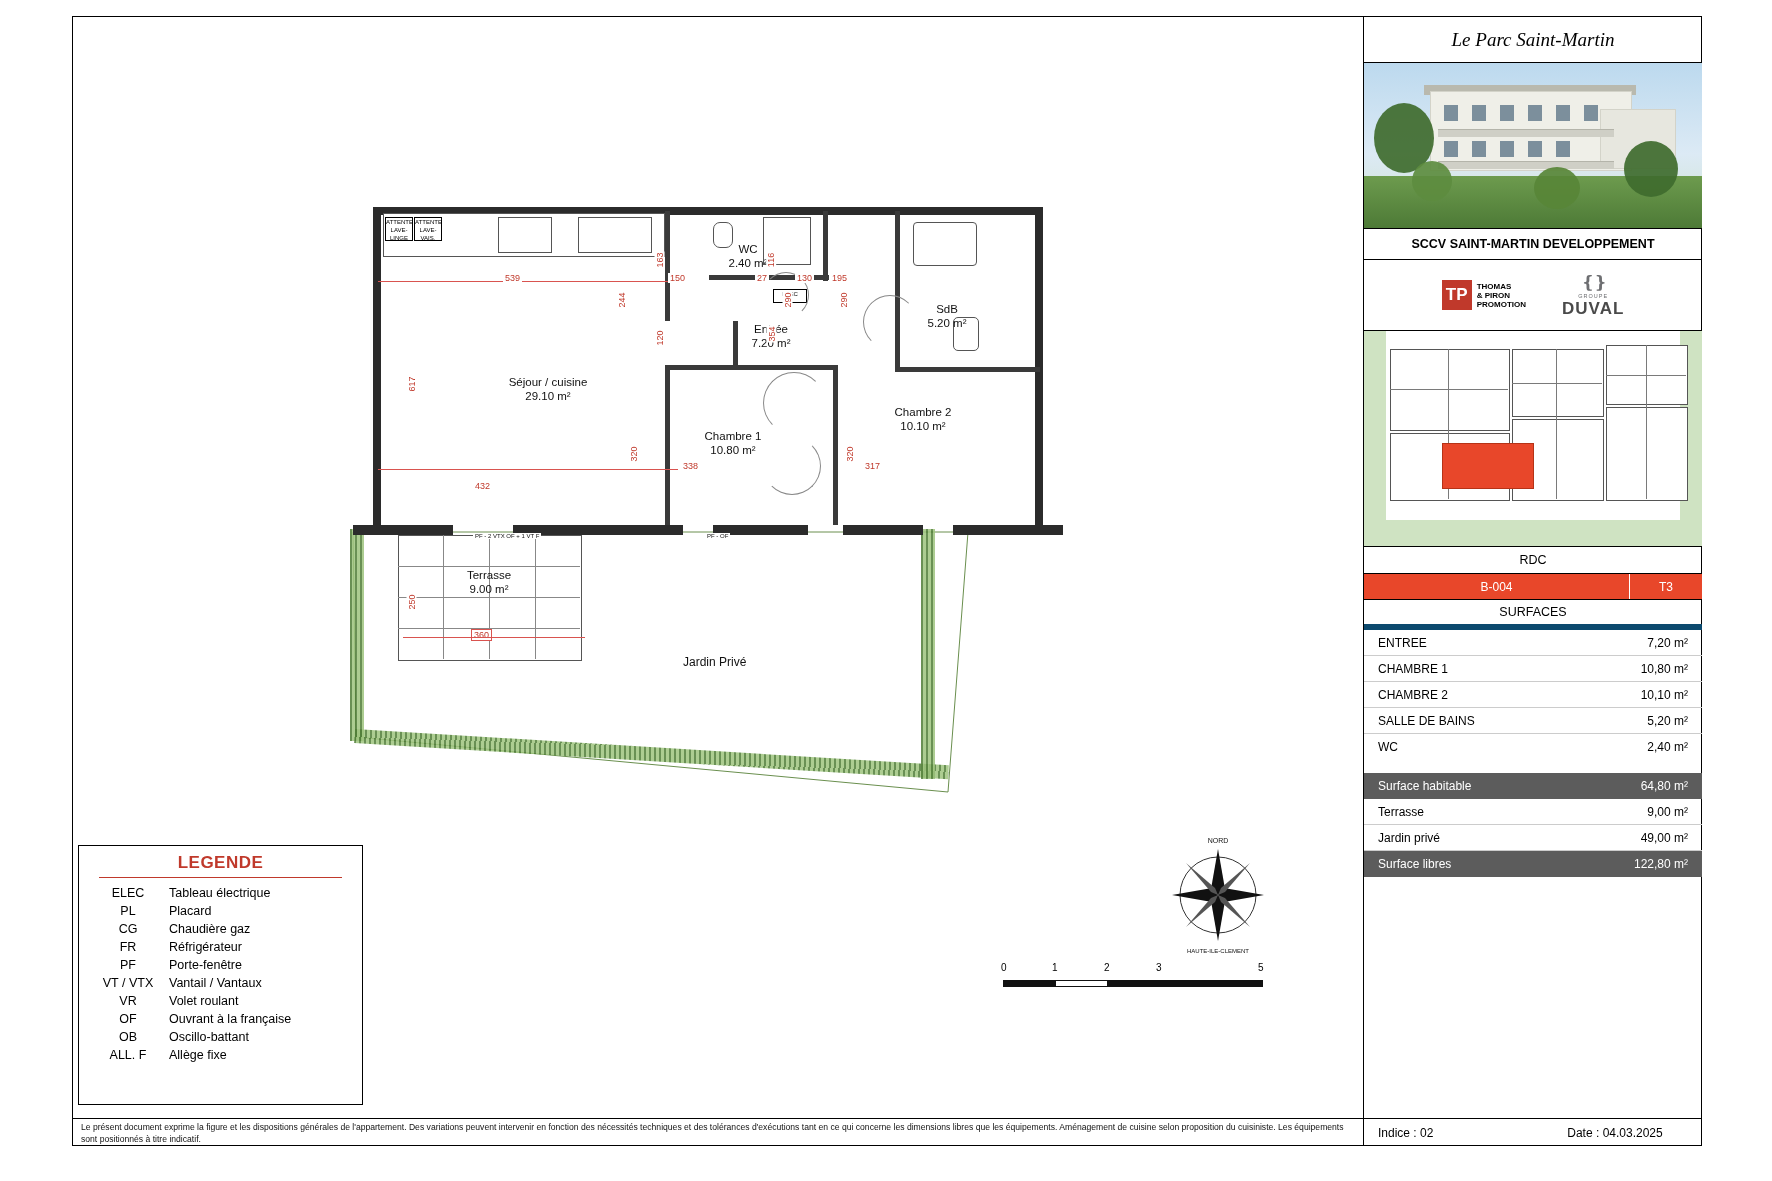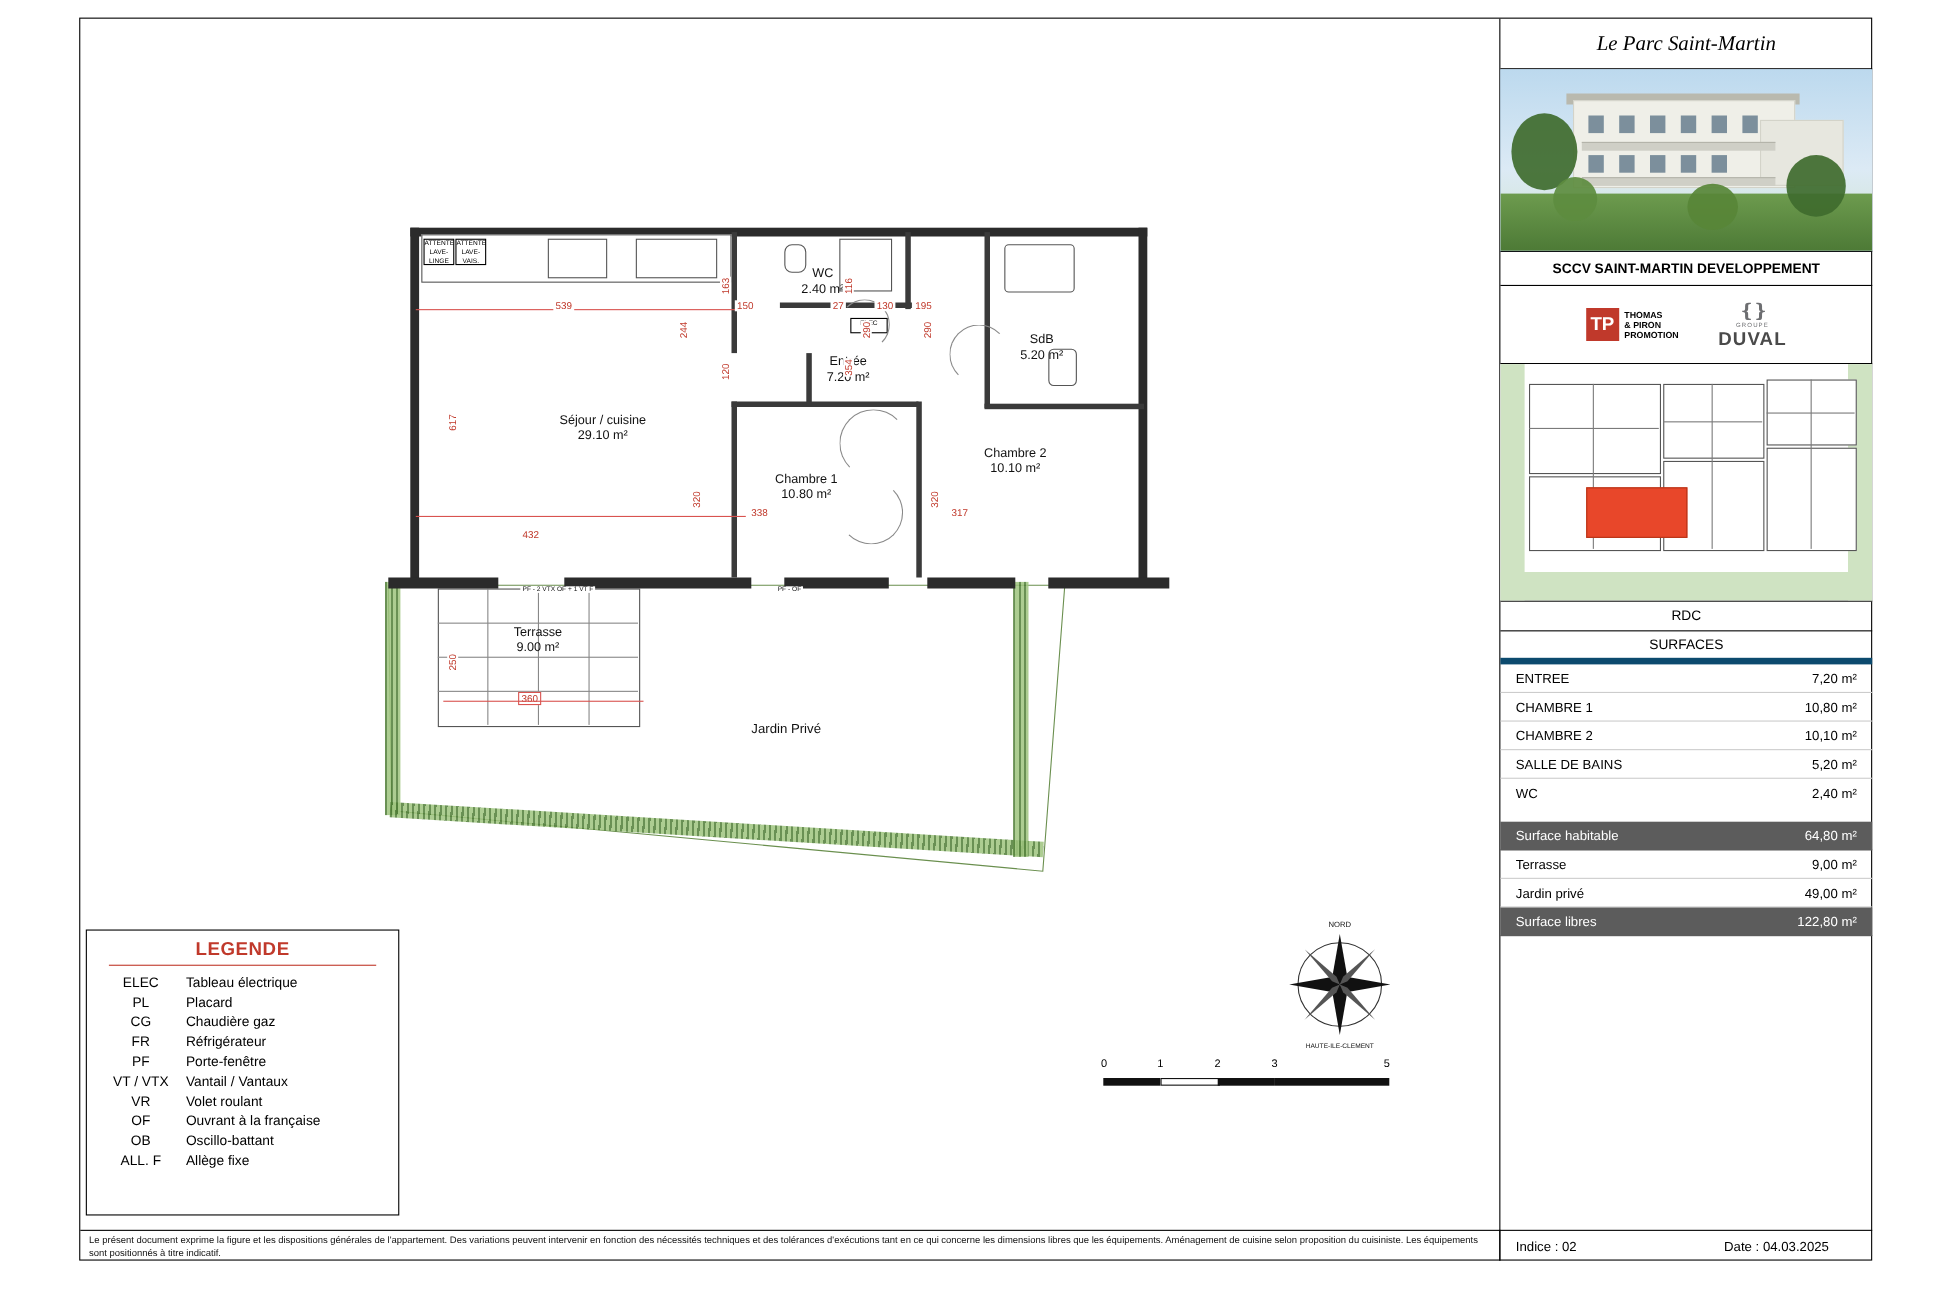--- a/index.html
+++ b/index.html
@@ -345,20 +345,24 @@
       <div class="sm-line" style="left:84px;top:18px;width:1px;height:150px;"></div>
       <div class="sm-line" style="left:192px;top:18px;width:1px;height:150px;"></div>
       <div class="sm-line" style="left:282px;top:14px;width:1px;height:154px;"></div>
       <div class="sm-high" style="left:78px;top:112px;width:90px;height:44px;"></div>
     </div>
 
     <div class="r-rdc">
       <span>RDC</span>
     </div>
 
+    <div class="r-lot">
+      <div class="lot-left">B-004</div>
+      <div class="lot-right">T3</div>
+    </div>
 
     <div class="r-surf-hd">SURFACES</div>
 
     <div>
       <div class="srow">
           <div class="k">ENTREE</div>
           <div class="v">7,20 m²</div>
         </div>
       <div class="srow">
           <div class="k">CHAMBRE 1</div>

